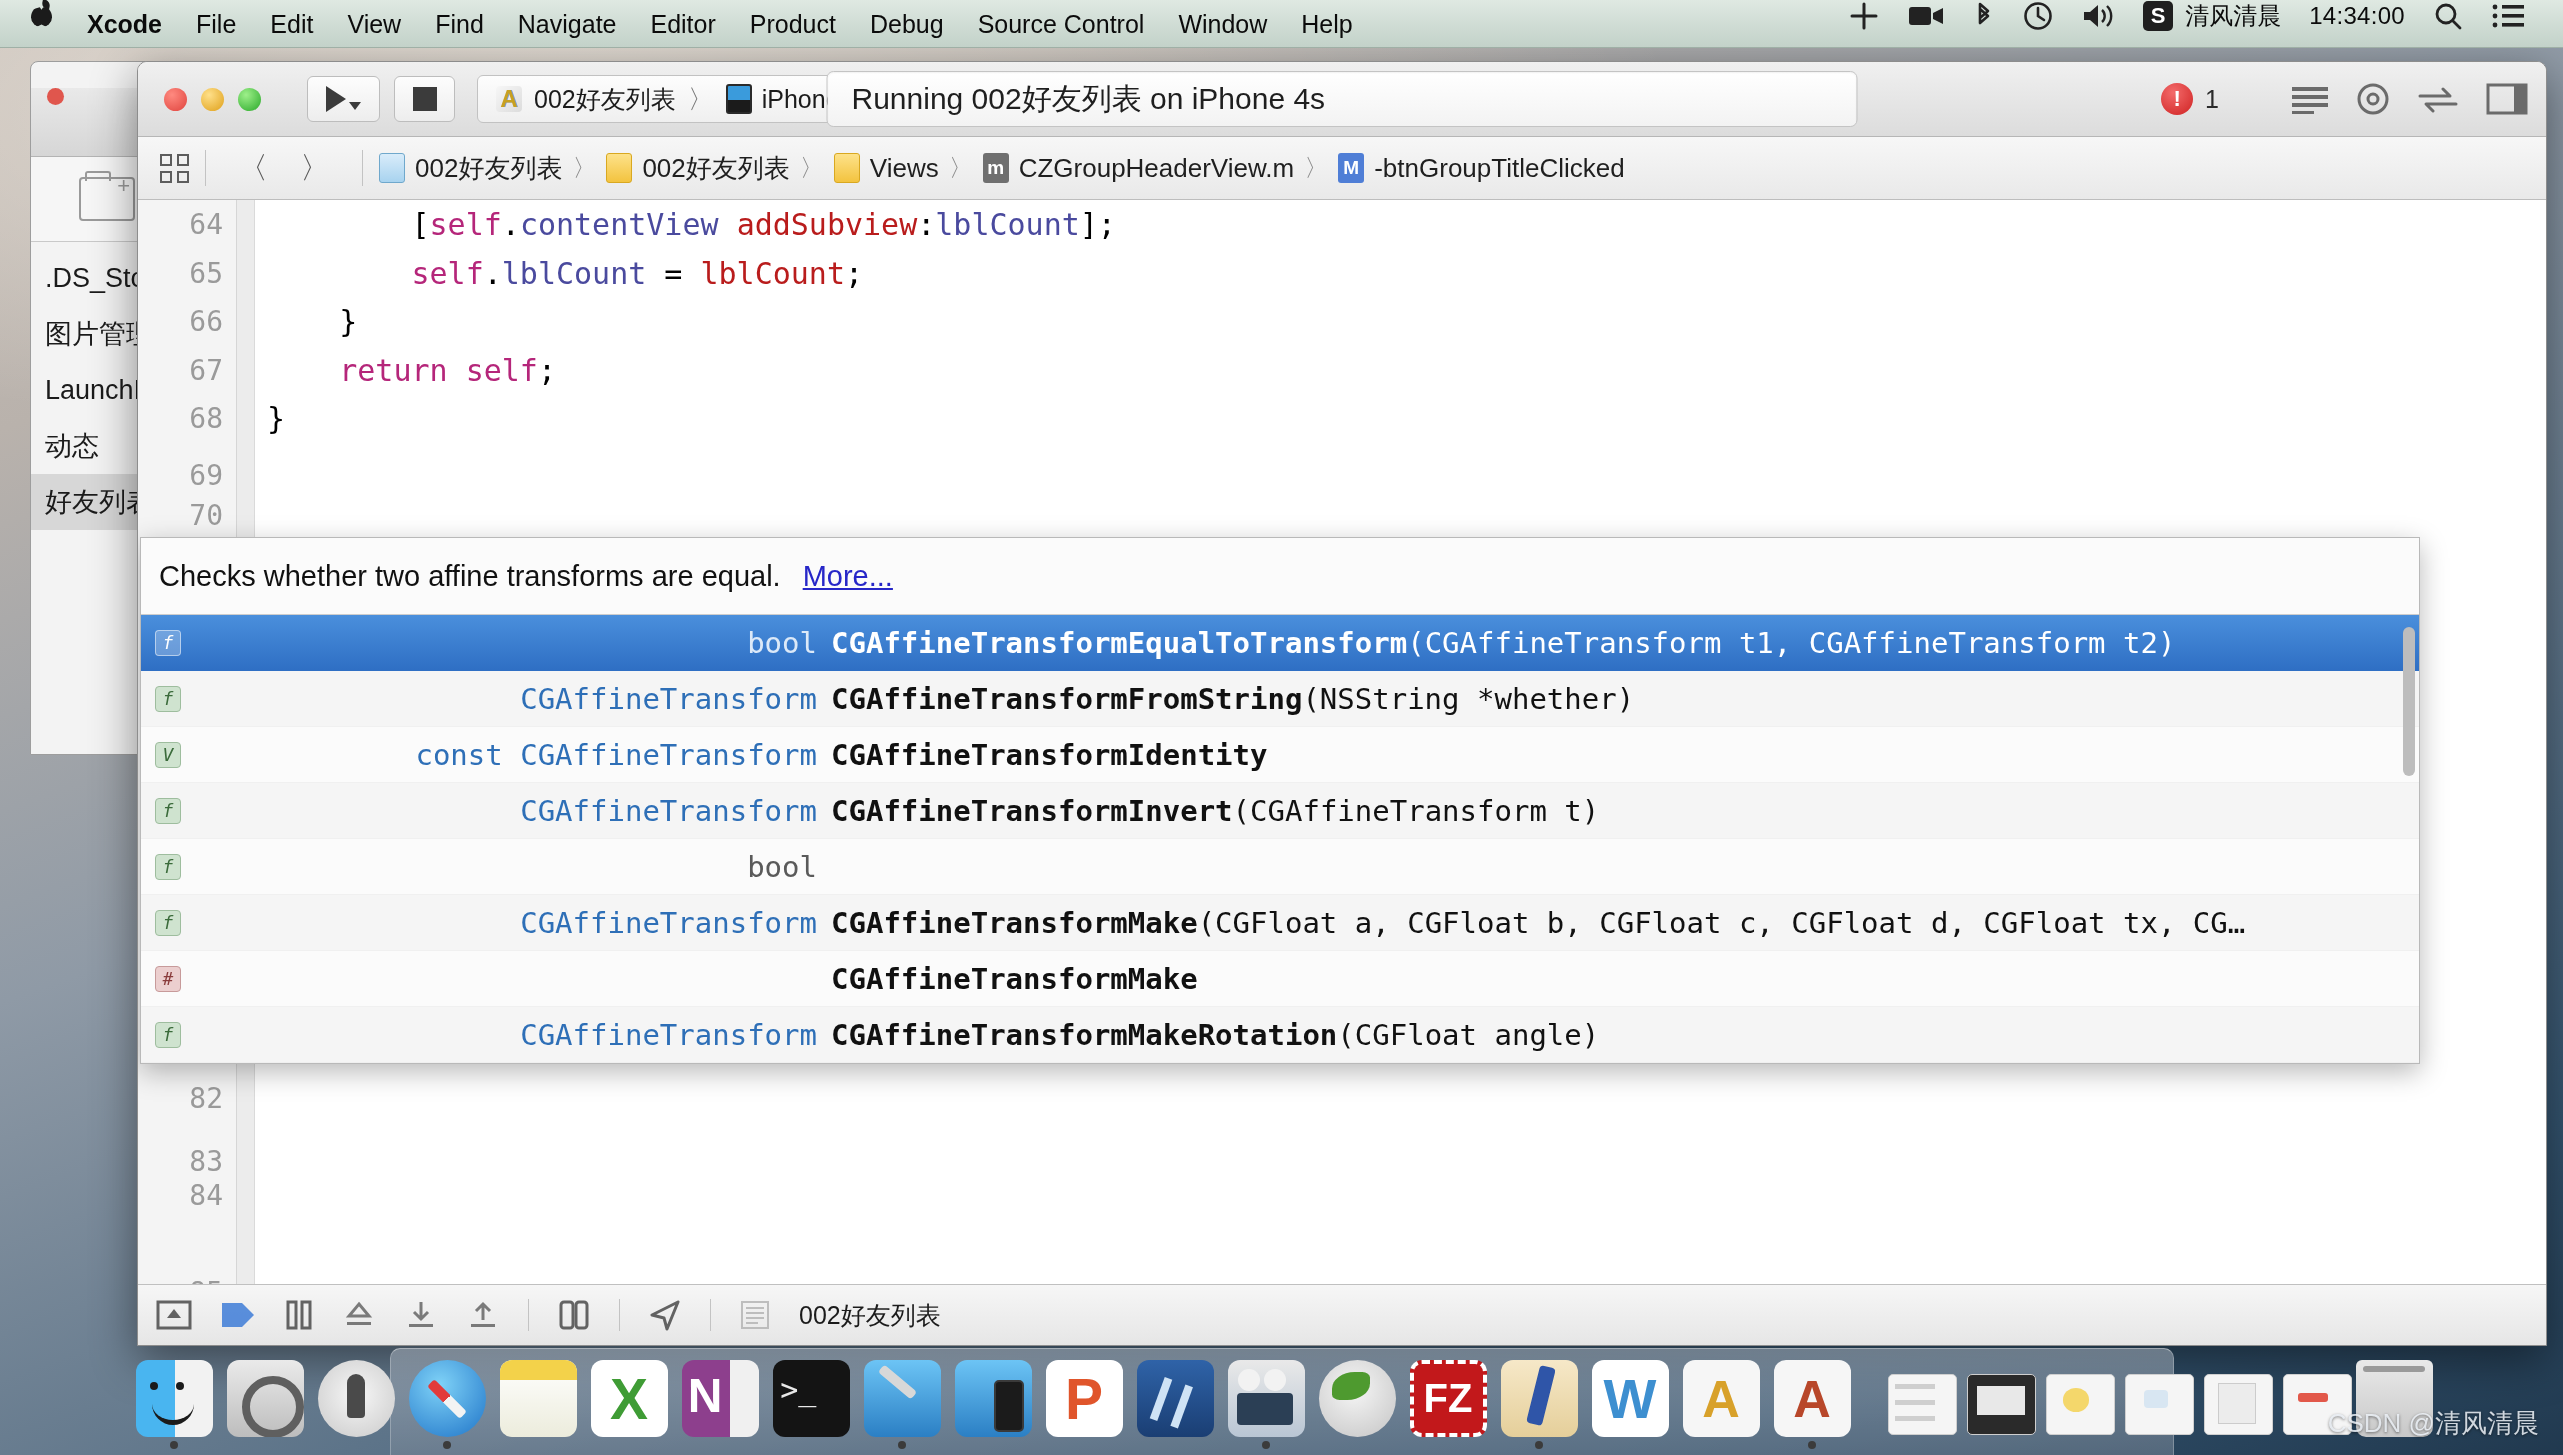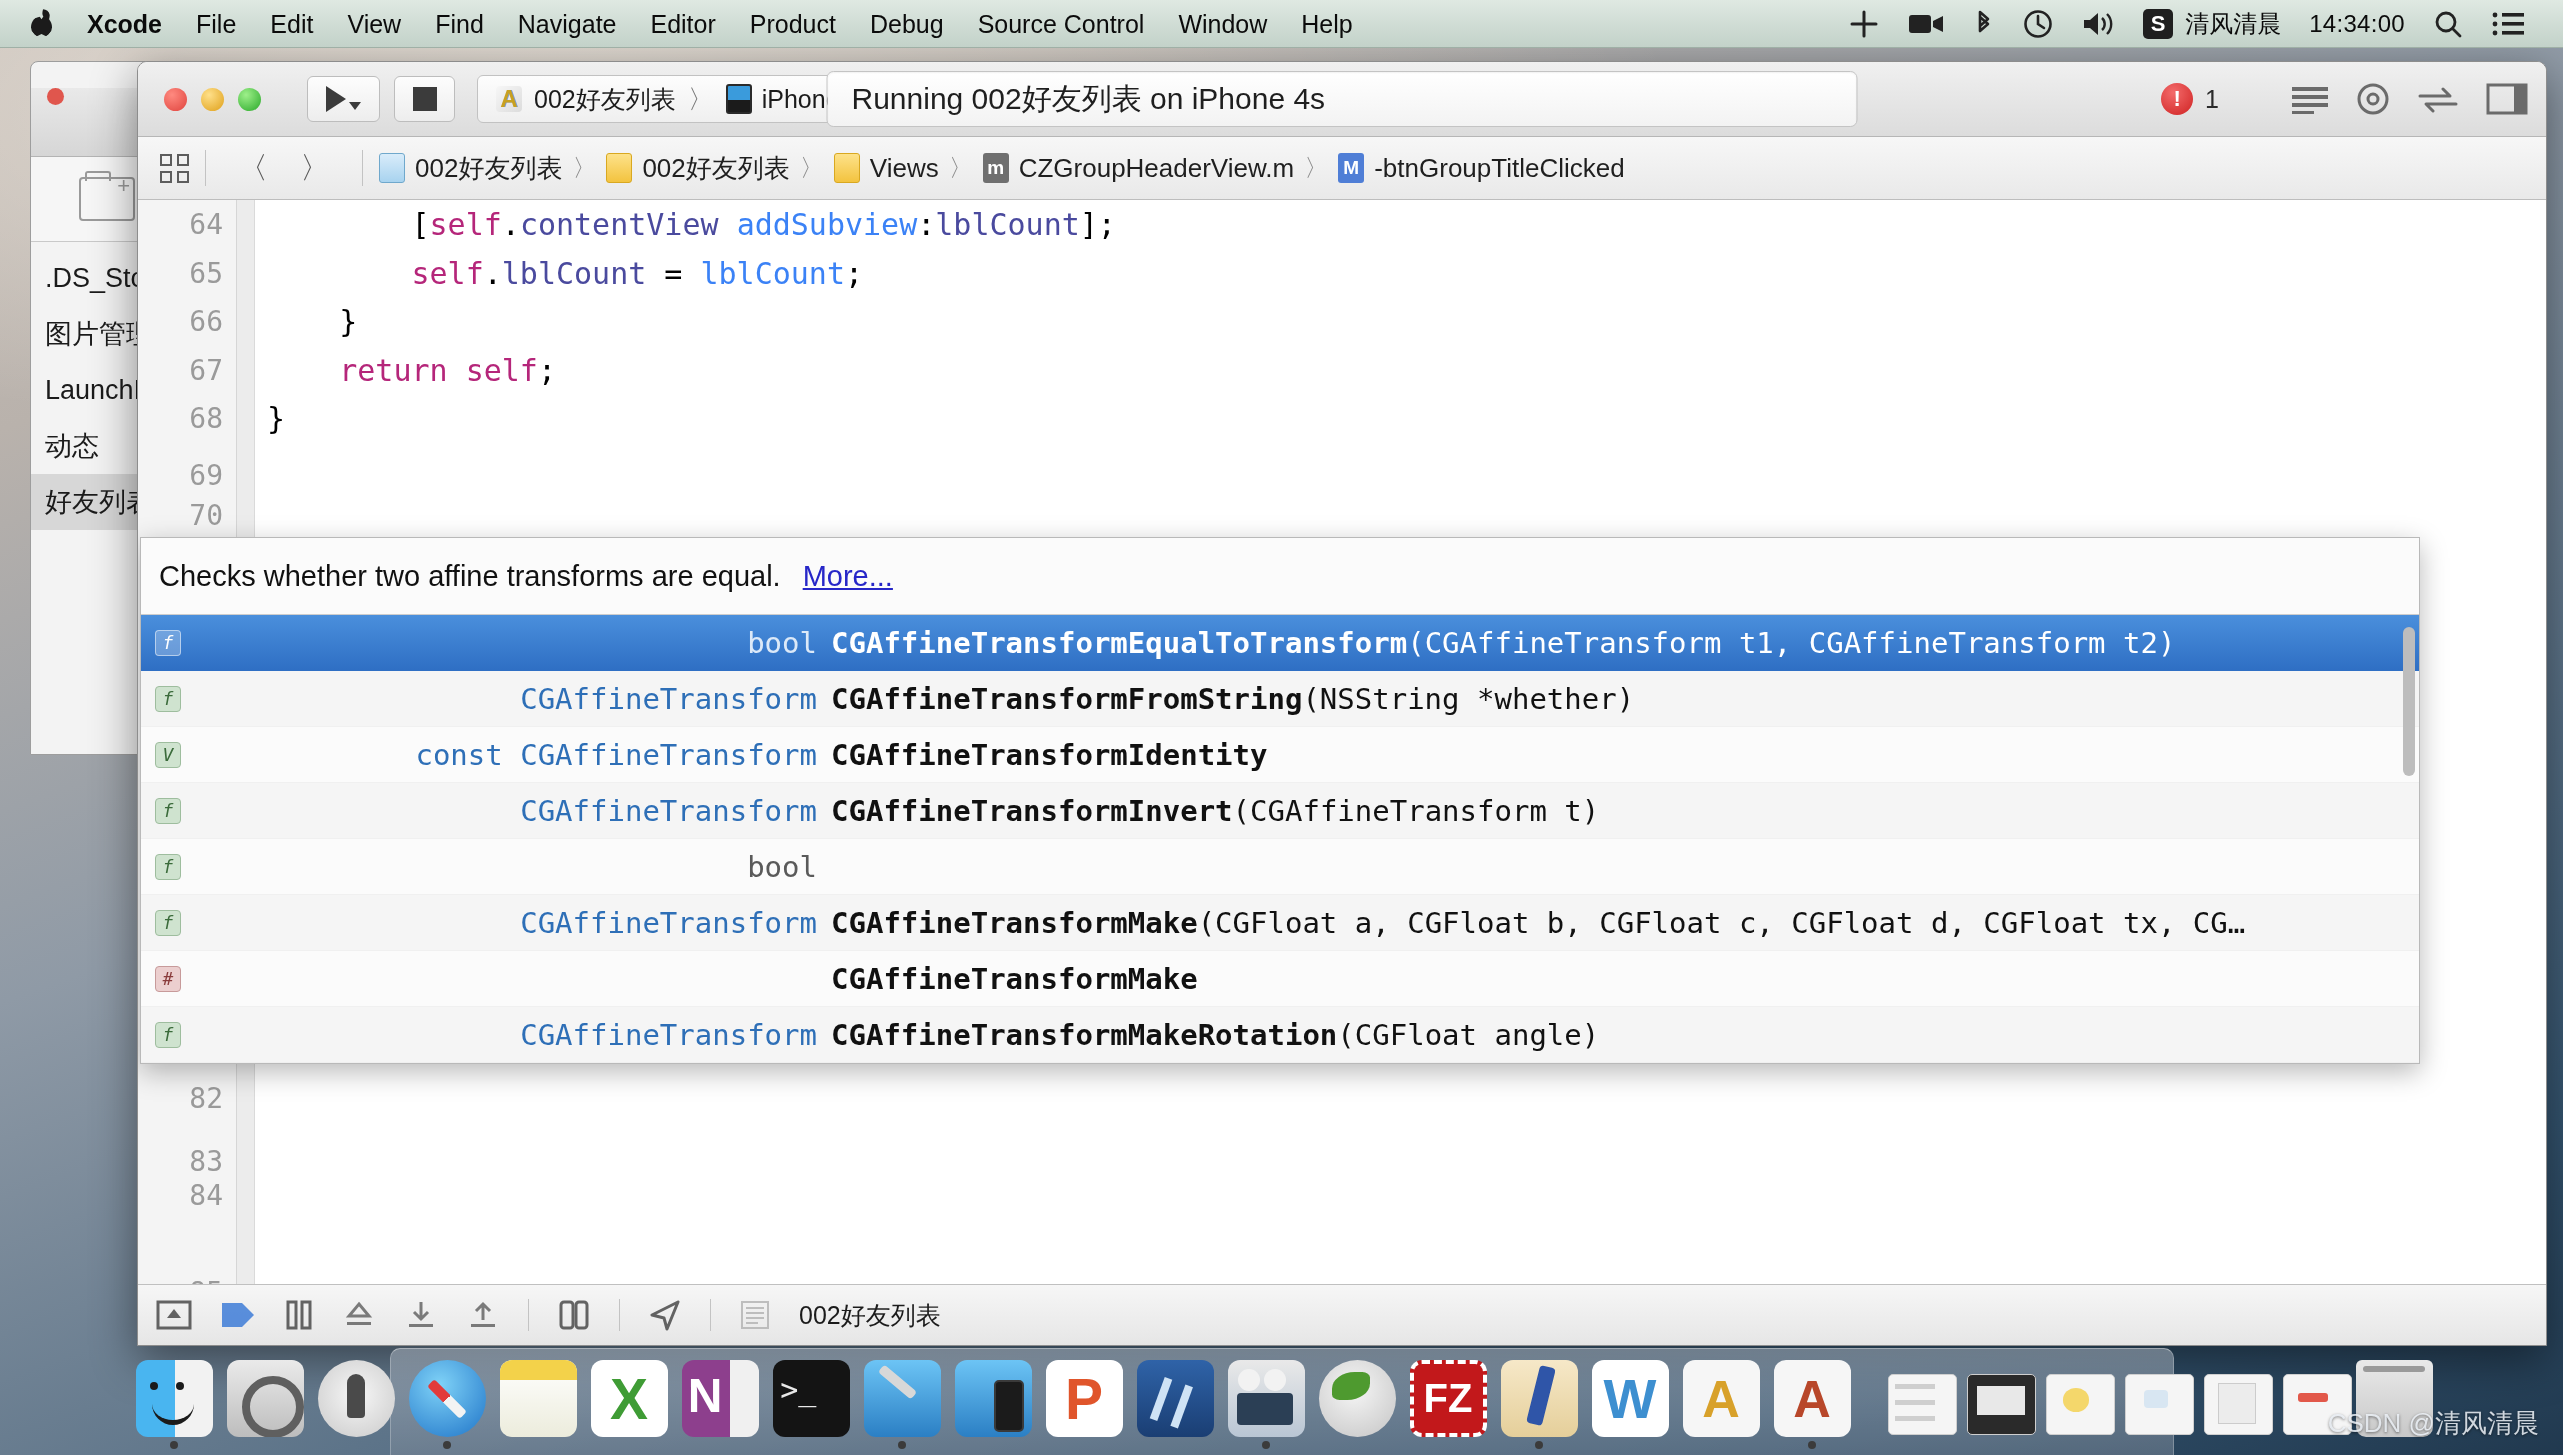--- a/index.html
+++ b/index.html
@@ -19,21 +19,21 @@
   #desktop-glow {
     position: absolute; left: 0; top: 0; width: 100%; height: 70%;
     background: radial-gradient(ellipse 70% 55% at 22% 10%, rgba(255,250,240,.55), rgba(255,255,255,0) 62%);
   }
 
   
   #menubar {
     position: absolute; left: 0; top: 0; width: 100%; height: 48px;
     background: linear-gradient(#dfe9e2, #cfdcd4 55%, #c3d2c9);
     border-bottom: 1px solid #9fb0a6;
-    display: flex; align-items: center;
+    display: flex; align-items: flex-start;
     padding: 0 18px;
     font-size: 25px; color: #0b0b0b;
   }
   #menubar .mi { padding: 0 17px; white-space: nowrap; line-height: 48px; }
   #menubar .mi.bold { font-weight: bold; }
   .apple-logo {
     width: 24px; height: 28px; margin: 0 16px 0 12px; position: relative;
   }
   .apple-logo::before {
     content: ""; position: absolute; left: 1px; top: 6px;
@@ -203,21 +203,21 @@
   .code-line {
     position: absolute; left: 0; width: 100%; height: 49px; line-height: 49px;
     font-size: 30px; white-space: pre;
   }
   .ln {
     position: absolute; left: 0; width: 85px; text-align: right;
     color: #9a9a9a; font-size: 28px; font-family: "DejaVu Sans Mono", monospace;
   }
   .ctext { position: absolute; left: 129px; }
   .kw   { color: #b5267a; }
-  .id   { color: #3b82f6; }
+  .id   { color: #b91c1c; }
   .prop { color: #4a4a9e; }
   .cmt  { color: #1f8a3c; }
   .pnk  { color: #b5267a; }
 
   
   #ac-popup {
     position: absolute; left: 2px; top: 337px; width: 2280px;
     background: #fcfcfc; border: 1px solid #b9b9b9;
     box-shadow: 0 8px 26px rgba(0,0,0,.28);
     z-index: 40;

